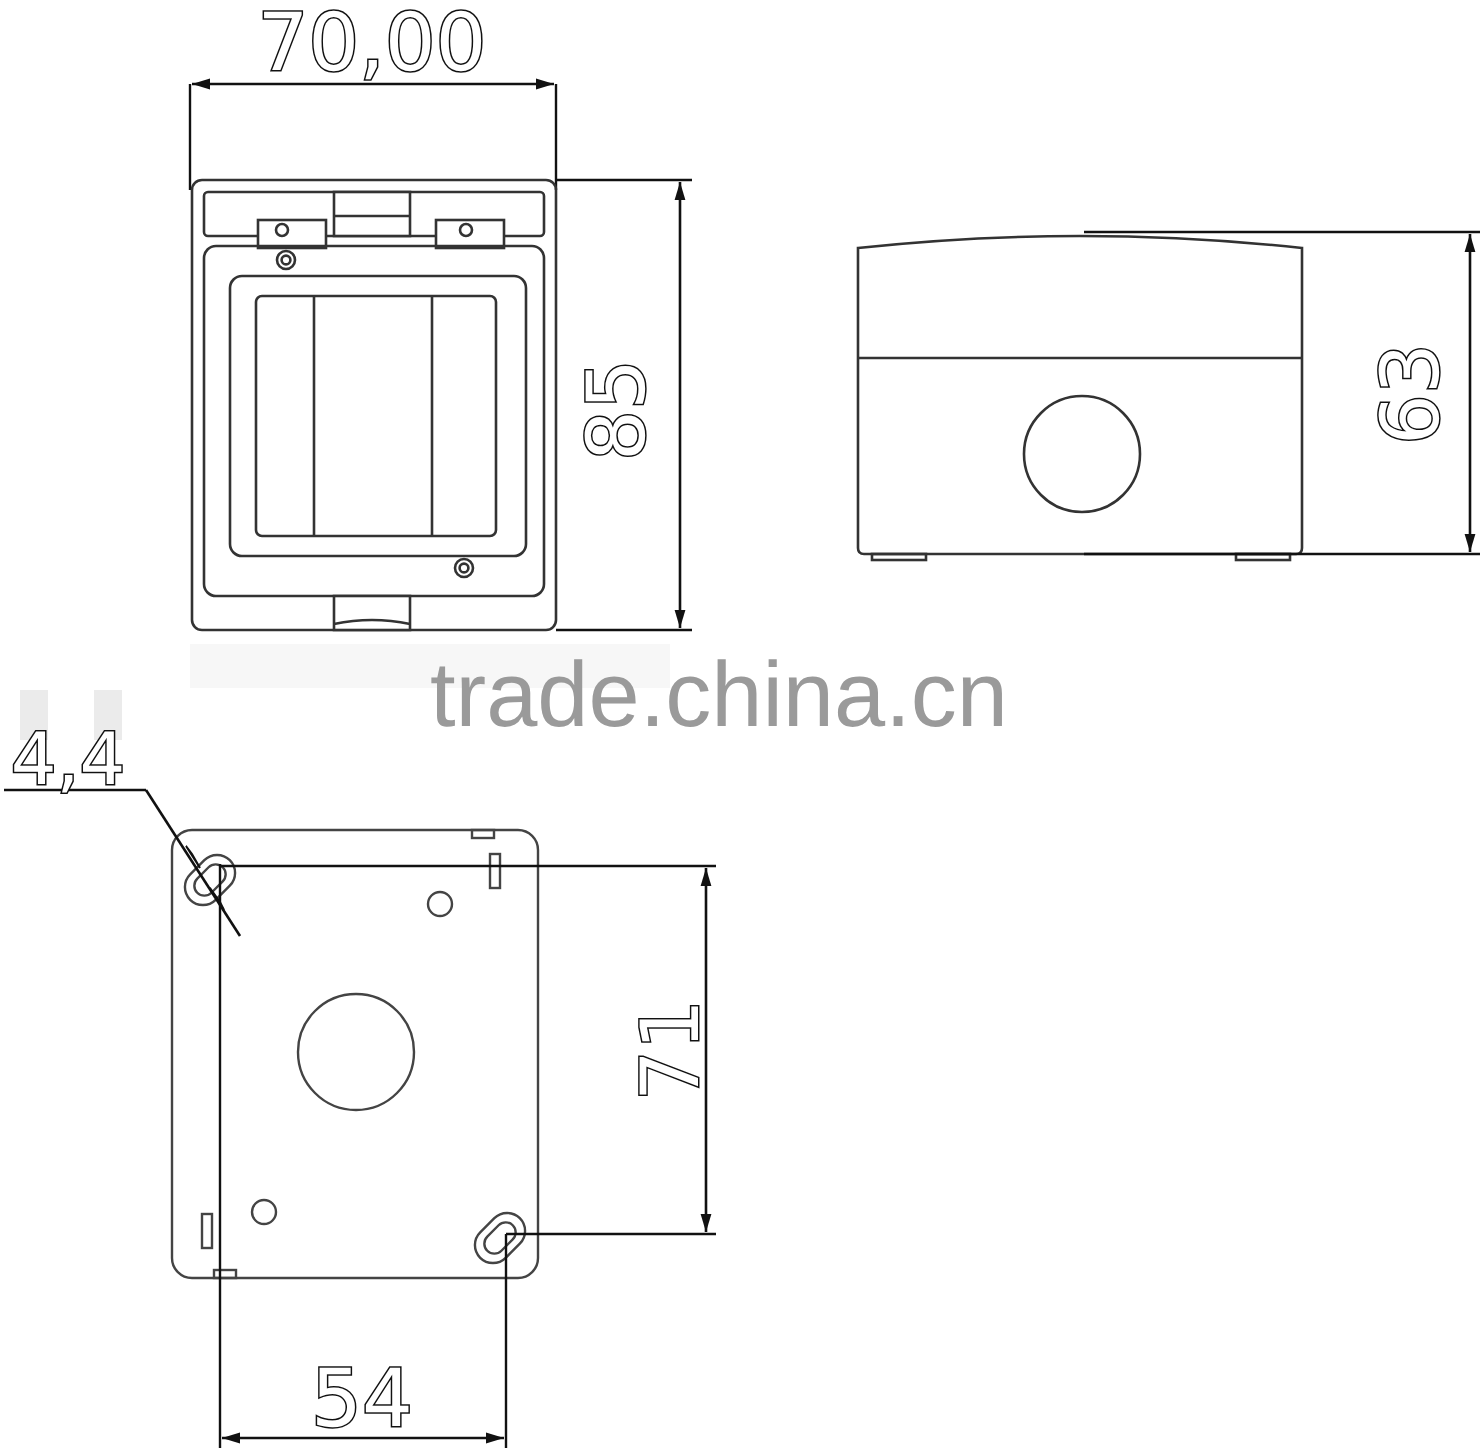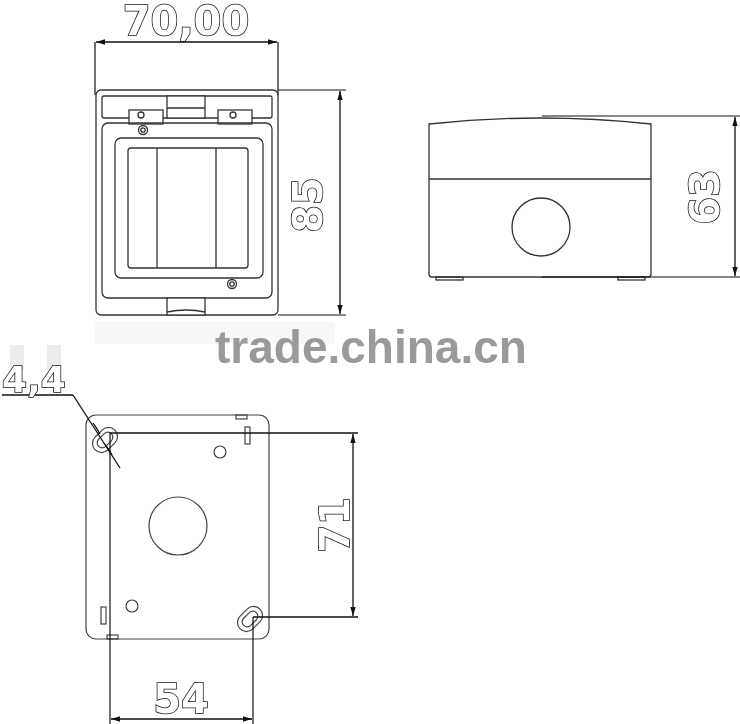--- a/index.html
+++ b/index.html
@@ -1,16 +1,16 @@
 <!DOCTYPE html>
 <html><head>
   <meta charset="utf-8">
   <style>
     html, body { margin: 0; padding: 0; background: #ffffff; }
-    #canvas { position: relative; width: 740px; height: 724px; overflow: hidden; background: #fff; font-weight: bold; }
+    #canvas { position: relative; width: 740px; height: 724px; overflow: hidden; background: #fff; }
     svg { position: absolute; left: 0; top: 0; }
     .dimtxt { font-family: "DejaVu Sans", sans-serif; fill: #fff; stroke: #111; stroke-width: 1.5; paint-order: stroke; }
     .wm { font-family: "Liberation Sans", sans-serif; fill: #9a9a9a; }
   </style>
 </head>
 <body>
 
 <div id="canvas">
 <svg width="740" height="724" viewBox="0 0 740 724" xmlns="http://www.w3.org/2000/svg">
   <defs>

